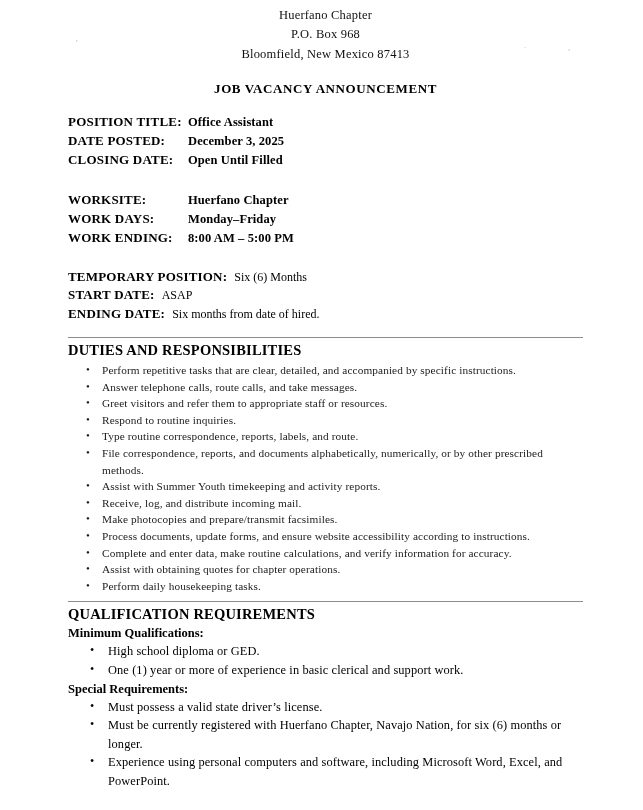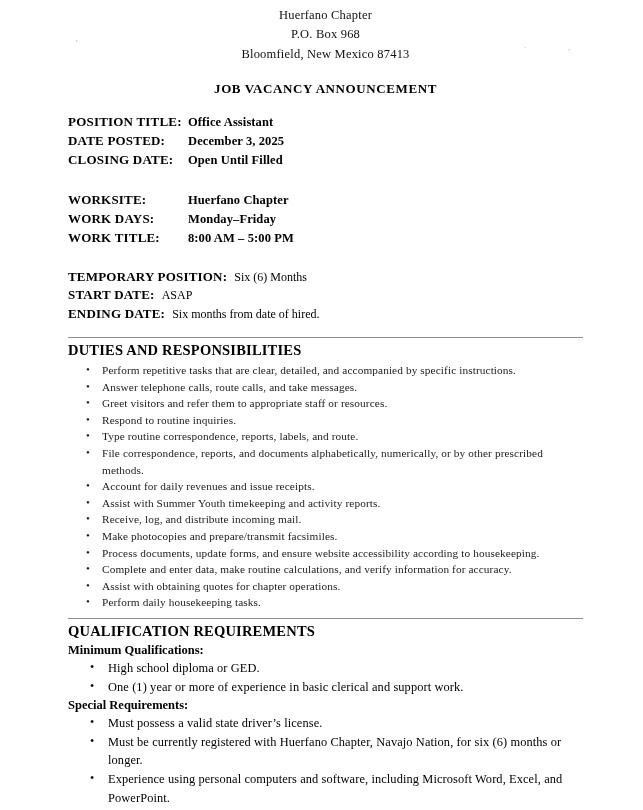--- a/index.html
+++ b/index.html
@@ -164,21 +164,21 @@
   <div class="fieldblock" style="margin-top:22px;">
     <div class="row">
       <div class="lbl lbl-fixed">WORKSITE:</div>
       <div class="val">Huerfano Chapter</div>
     </div>
     <div class="row">
       <div class="lbl lbl-fixed">WORK DAYS:</div>
       <div class="val">Monday–Friday</div>
     </div>
     <div class="row">
-      <div class="lbl lbl-fixed">WORK TITLE:</div>
+      <div class="lbl lbl-fixed">WORK ENDING:</div>
       <div class="val">8:00 AM – 5:00 PM</div>
     </div>
   </div>
 
   <div class="fieldblock" style="margin-top:20px;">
     <div class="row">
       <div class="lbl">TEMPORARY POSITION:</div>
       <div class="val-inline">Six (6) Months</div>
     </div>
     <div class="row">
@@ -194,25 +194,24 @@
   <hr class="hr">
 
   <div class="section-head">DUTIES AND RESPONSIBILITIES</div>
   <ul class="duties">
     <li>Perform repetitive tasks that are clear, detailed, and accompanied by specific instructions.</li>
     <li>Answer telephone calls, route calls, and take messages.</li>
     <li>Greet visitors and refer them to appropriate staff or resources.</li>
     <li>Respond to routine inquiries.</li>
     <li>Type routine correspondence, reports, labels, and route.</li>
     <li>File correspondence, reports, and documents alphabetically, numerically, or by other prescribed methods.</li>
-    <li>Account for daily revenues and issue receipts.</li>
     <li>Assist with Summer Youth timekeeping and activity reports.</li>
     <li>Receive, log, and distribute incoming mail.</li>
     <li>Make photocopies and prepare/transmit facsimiles.</li>
-    <li>Process documents, update forms, and ensure website accessibility according to housekeeping.</li>
+    <li>Process documents, update forms, and ensure website accessibility according to instructions.</li>
     <li>Complete and enter data, make routine calculations, and verify information for accuracy.</li>
     <li>Assist with obtaining quotes for chapter operations.</li>
     <li>Perform daily housekeeping tasks.</li>
   </ul>
 
   <hr class="hr">
 
   <div class="section-head">QUALIFICATION REQUIREMENTS</div>
   <div class="subhead">Minimum Qualifications:</div>
   <ul class="qual">

